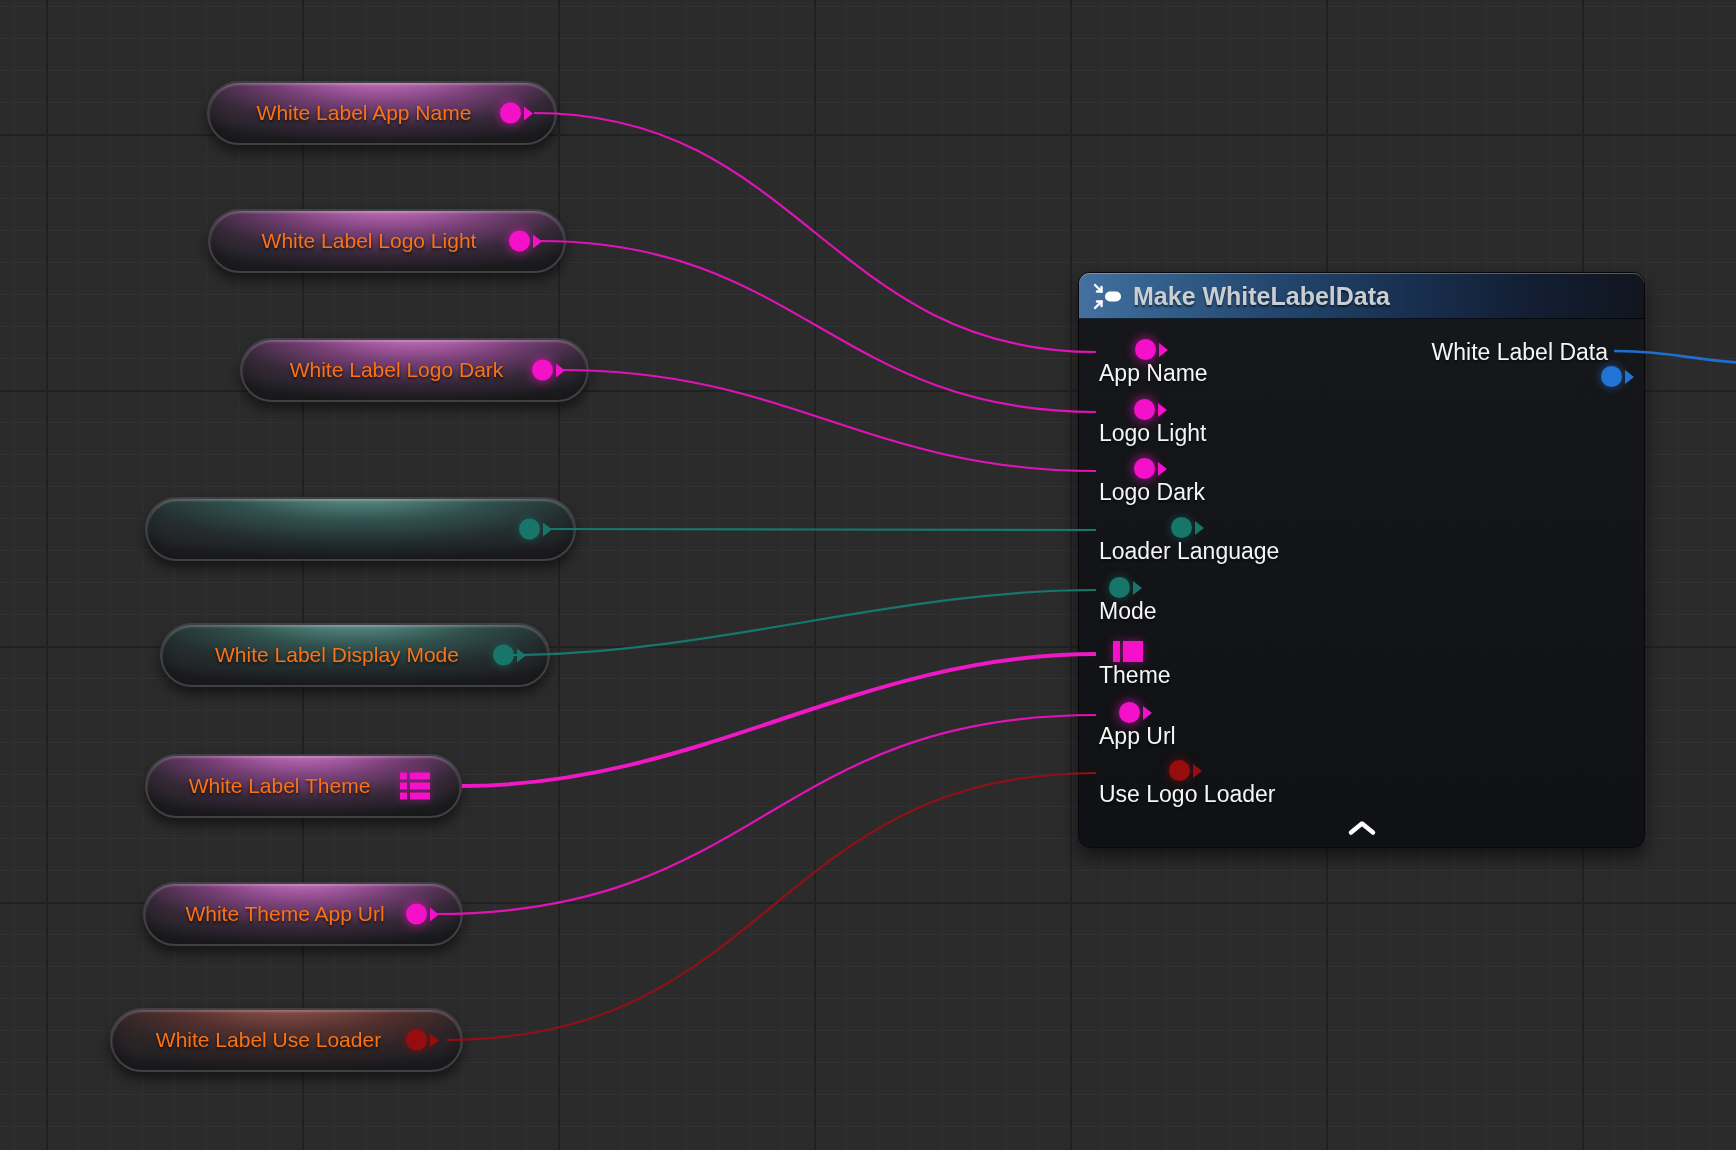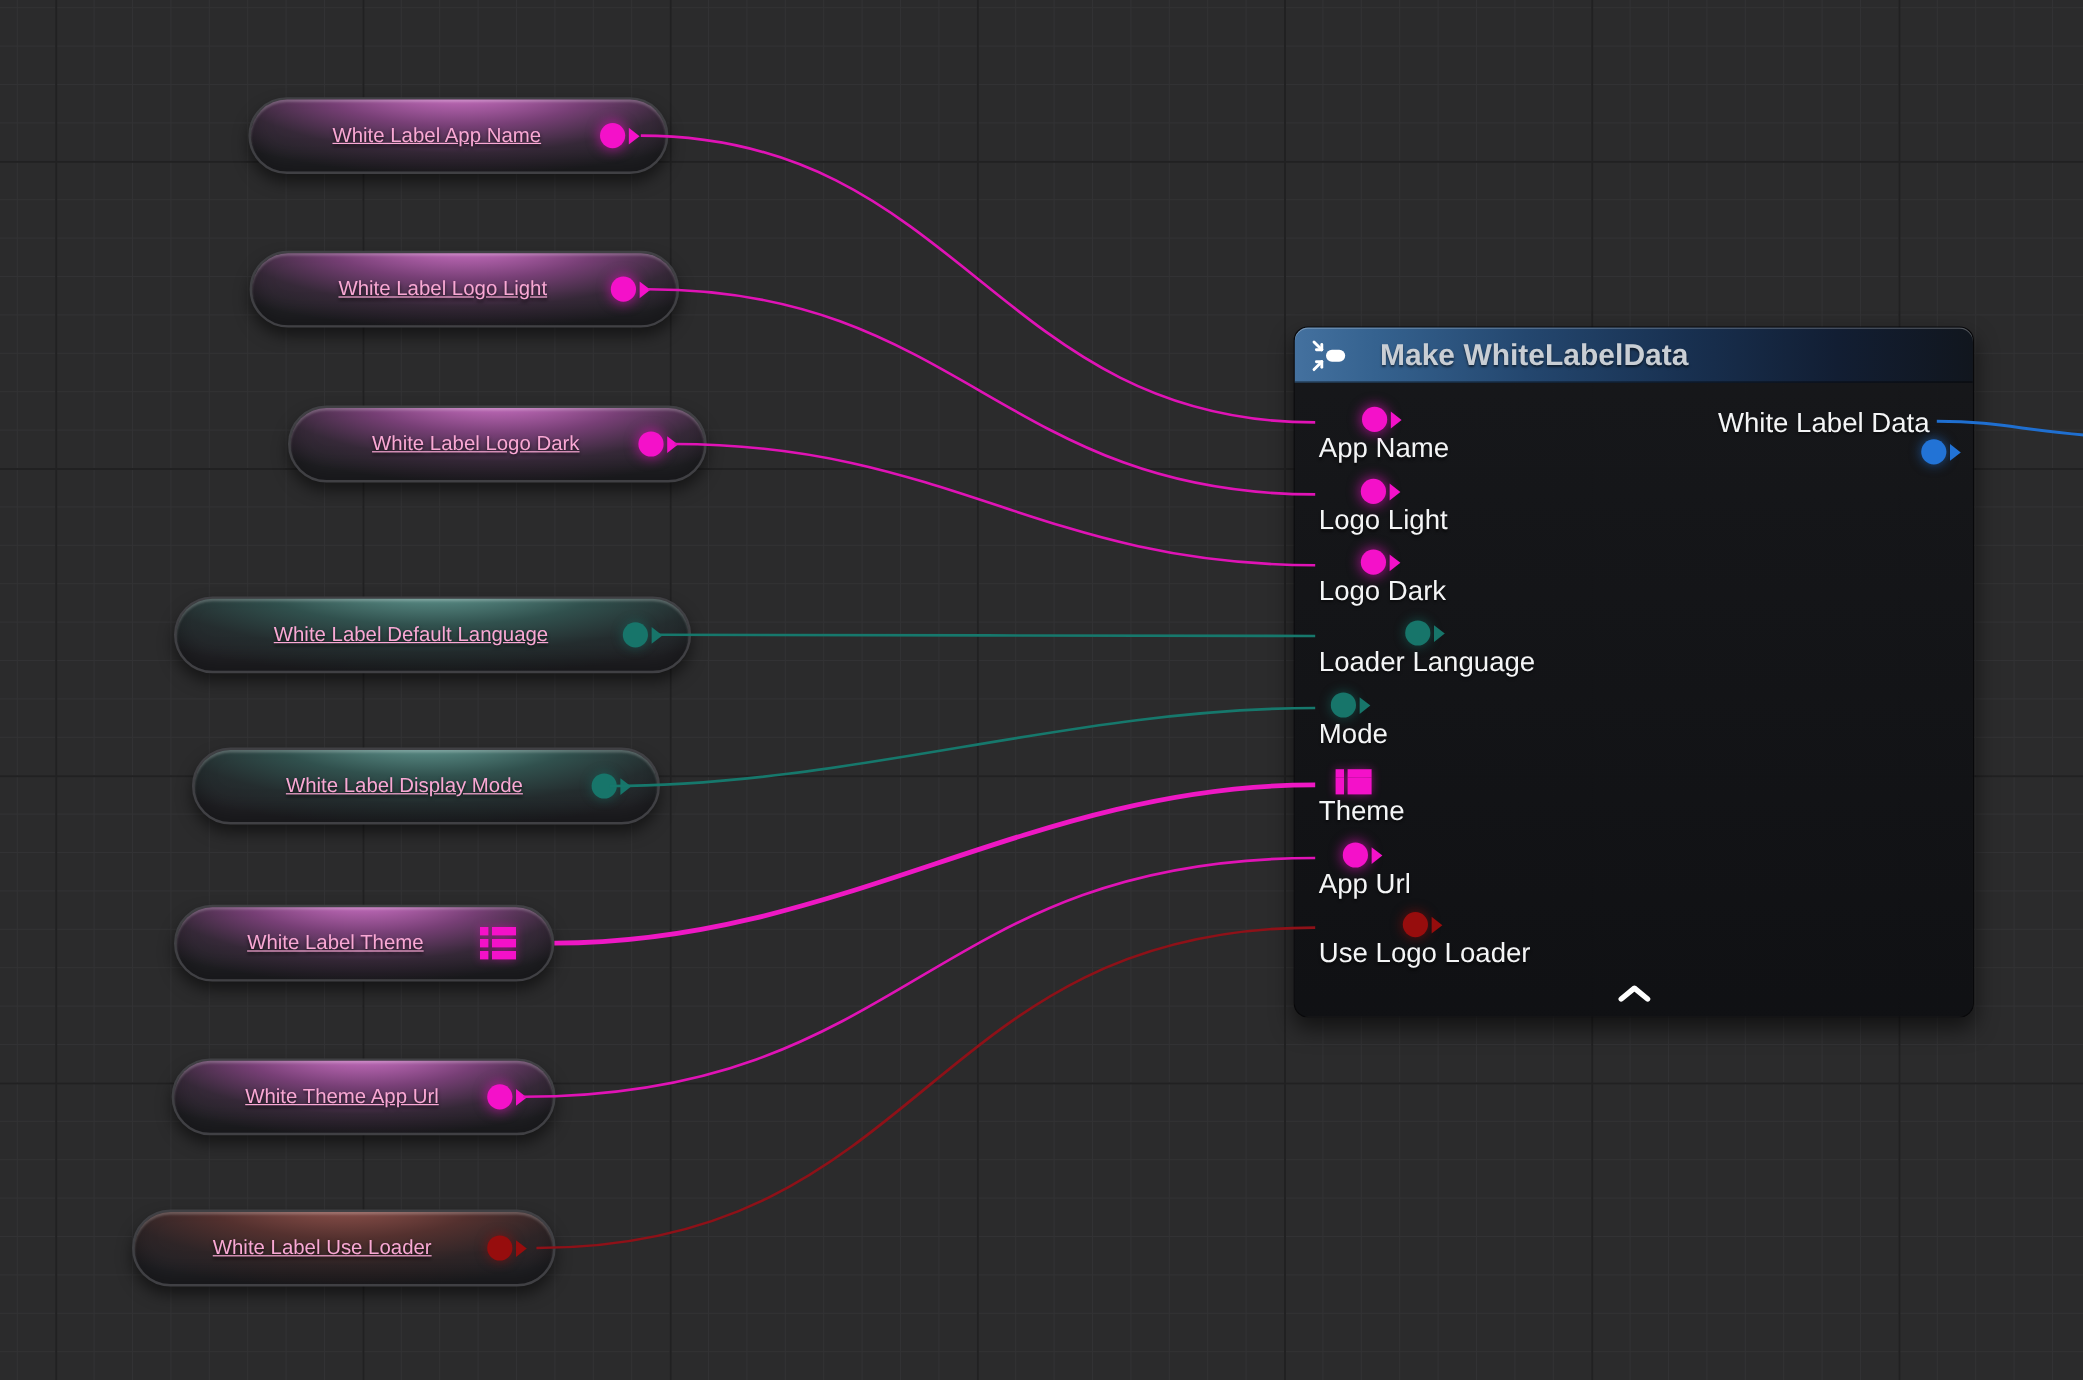--- a/index.html
+++ b/index.html
@@ -39,23 +39,22 @@
     background:radial-gradient(90% 155% at 50% -22%,
       rgba(122,192,182,.85) 0%,rgba(62,126,116,.5) 38%,
       rgba(42,86,79,.2) 62%,rgba(0,0,0,0) 82%);
   }
   .pill.boolean::before{
     background:radial-gradient(90% 155% at 50% -22%,
       rgba(192,106,96,.8) 0%,rgba(132,62,54,.5) 38%,
       rgba(92,44,38,.2) 62%,rgba(0,0,0,0) 82%);
   }
   .pill-label{
-    position:relative;z-index:1;color:#f9a8d4;font-size:17px;white-space:nowrap;
+    position:relative;z-index:1;color:#f97316;font-size:21px;white-space:nowrap;
     text-shadow:0 2px 3px rgba(0,0,0,.65);
-    text-decoration:underline;
   }
   
   .pin-out{position:absolute;right:34px;top:50%;transform:translateY(-50%);z-index:2;}
   .pin-dot{display:block;width:21px;height:21px;border-radius:50%;}
   .pin-arrow{
     position:absolute;left:24px;top:50%;transform:translateY(-50%);
     width:0;height:0;border-left:9px solid;border-top:7px solid transparent;border-bottom:7px solid transparent;
   }
   .c-string .pin-dot{background:#f411c9;box-shadow:0 0 10px 2px rgba(244,17,201,.5);}
   .c-string .pin-arrow{border-left-color:#f411c9;}
@@ -78,21 +77,21 @@
   .make-node{
     position:absolute;z-index:2;left:1078px;top:272px;width:567px;height:576px;
     border-radius:12px;border:1px solid #08080a;box-sizing:border-box;
     background:linear-gradient(rgba(22,23,26,.97),rgba(15,16,19,.97));
     box-shadow:0 9px 18px rgba(0,0,0,.55);
   }
   .make-header{
     height:46px;border-radius:11px 11px 0 0;display:flex;align-items:center;
     background:linear-gradient(90deg,#44719f 0%,#35628f 12%,#24476f 34%,#183050 58%,#121e33 80%,#11161e 100%);
     box-shadow:inset 0 1px 0 rgba(255,255,255,.28), inset 0 -1px 0 rgba(0,0,0,.65);
-    padding:0 14px;gap:27px;
+    padding:0 14px;gap:10px;
   }
   .make-title{
     color:#c9ced4;font-size:25px;font-weight:700;white-space:nowrap;
     text-shadow:0 2px 2px rgba(0,0,0,.55);
   }
   .mrow{position:absolute;left:20px;height:28px;display:flex;align-items:center;flex-direction:column;}
   .mrow .pin-wrap{position:relative;width:21px;height:21px;margin-right:16px;}
   .mrow .pin-dot{width:21px;height:21px;}
   .mrow-label{color:#f4f5f6;font-size:23px;white-space:nowrap;text-shadow:0 2px 2px rgba(0,0,0,.5);}
   .mrow-out{position:absolute;right:22px;height:28px;display:flex;align-items:flex-end;flex-direction:column;}
@@ -139,21 +138,20 @@
 
   <div class="pill string c-string" style="left:240px;top:338px;width:349px">
     <span class="pill-label">White Label Logo Dark</span>
     <span class="pin-out">
         <span class="pin-dot"></span>
         <span class="pin-arrow"></span>
       </span>
   </div>
 
   <div class="pill enum c-enum" style="left:145px;top:497px;width:431px">
-    <span class="pill-label">White Label Default Language</span>
     <span class="pin-out">
         <span class="pin-dot"></span>
         <span class="pin-arrow"></span>
       </span>
   </div>
 
   <div class="pill enum c-enum" style="left:160px;top:623px;width:390px">
     <span class="pill-label">White Label Display Mode</span>
     <span class="pin-out">
         <span class="pin-dot"></span>

